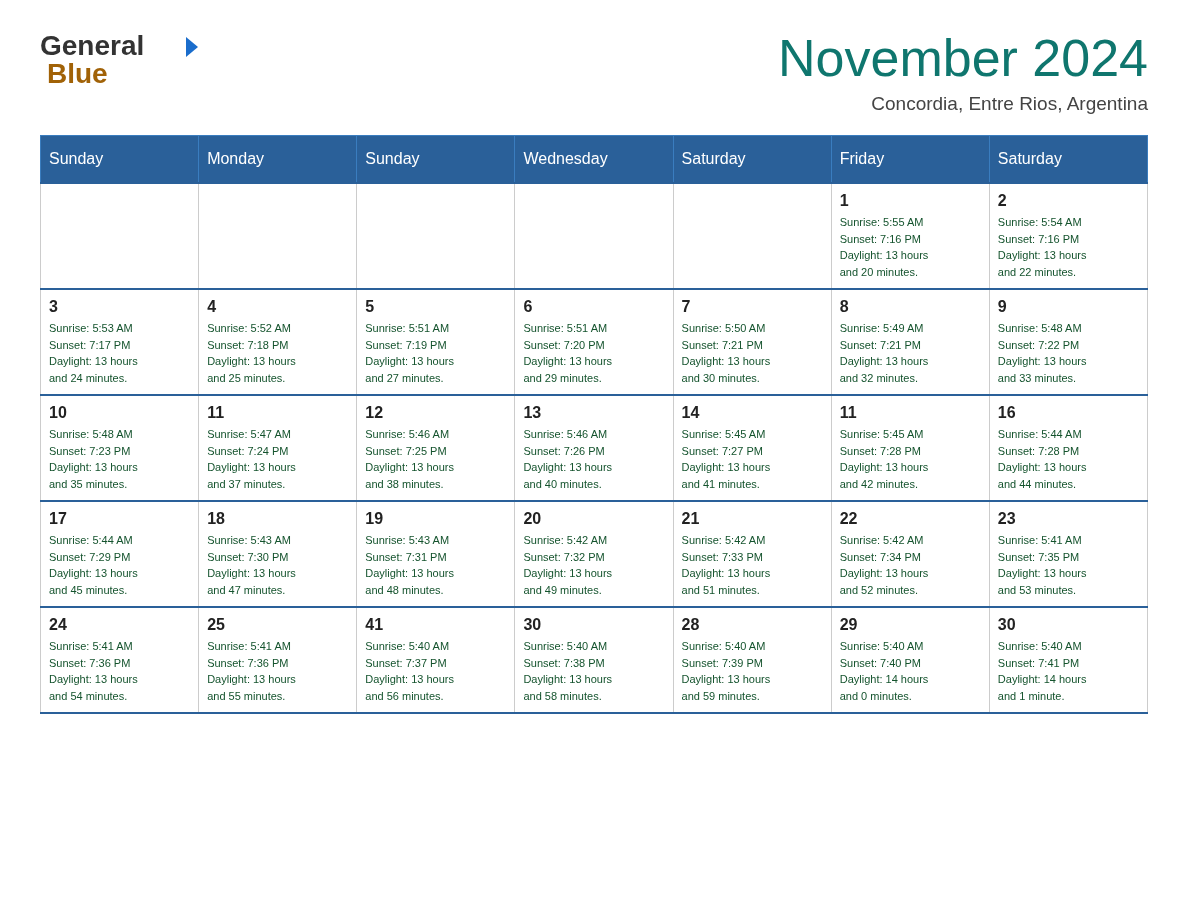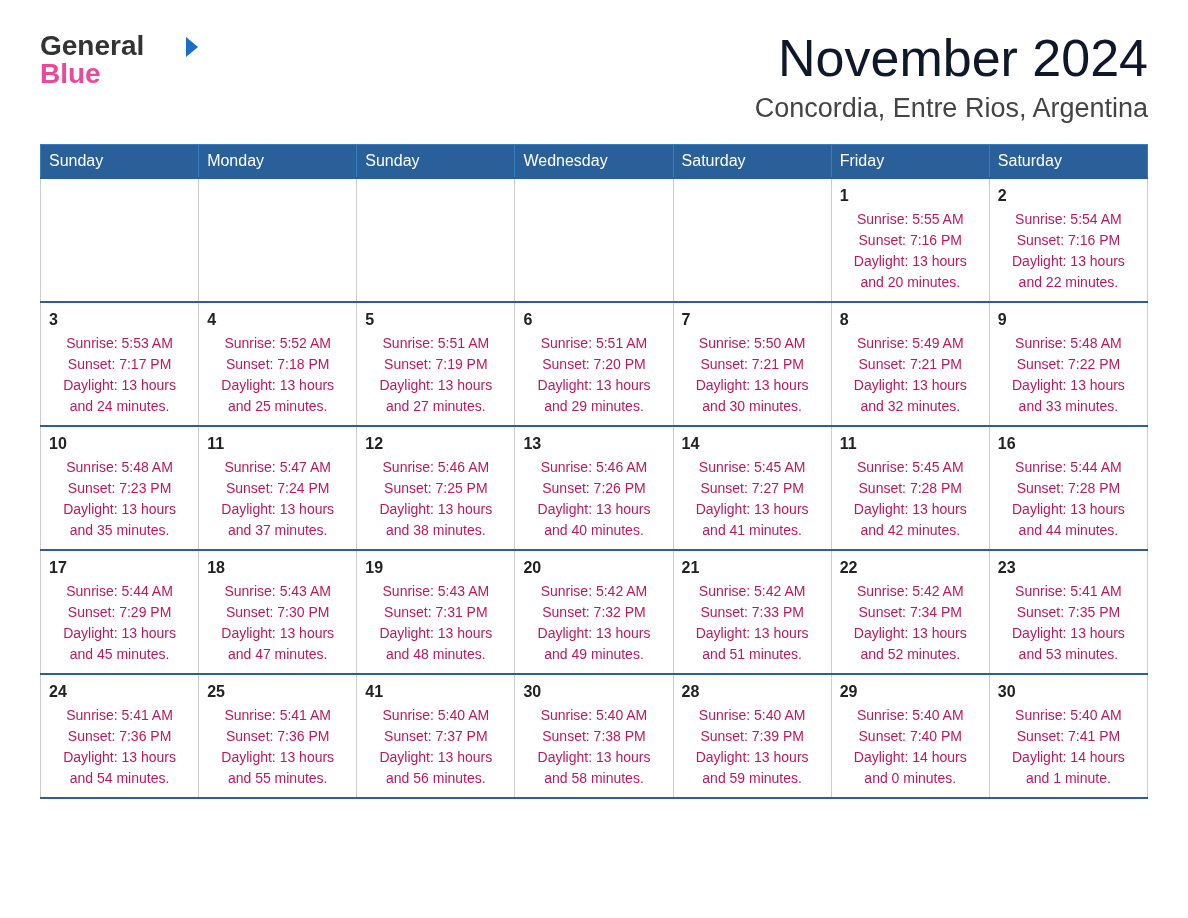--- a/index.html
+++ b/index.html
@@ -25,55 +25,56 @@
       font-size: 28px;
       font-weight: bold;
       color: #333;
       display: flex;
       align-items: center;
       gap: 39px;
     }
     .logo-blue {
       font-size: 28px;
       font-weight: bold;
-      color: #ec4899;
+      color: #a16207;
       margin-top: -4px;
+      margin-left: 7px;
     }
     .logo-triangle {
       width: 0;
       height: 0;
       border-left: 12px solid #1a6dcc;
       border-top: 10px solid transparent;
       border-bottom: 10px solid transparent;
       margin-left: 3px;
       margin-top: 2px;
     }
     .title-area {
       text-align: right;
     }
     .month-title {
       font-size: 52px;
       font-weight: normal;
-      color: #0f172a;
+      color: #0f766e;
       line-height: 1.1;
     }
     .location-title {
-      font-size: 27px;
+      font-size: 19px;
       color: #444;
       margin-top: 6px;
     }
     .calendar {
       width: 100%;
       border-collapse: collapse;
       border: 1px solid #3a7dbf;
     }
     .calendar th {
       background-color: #2a6099;
       color: #fff;
-      padding: 7px 8px;
+      padding: 14px 8px;
       font-size: 16px;
       font-weight: normal;
       text-align: left;
       border: 1px solid #3a7dbf;
       margin-top: 16px;
     }
     .calendar td {
       vertical-align: top;
       padding: 8px;
       border: 1px solid #ccc;
@@ -87,24 +88,23 @@
       border-bottom: 2px solid #2a6099;
     }
     .day-number {
       font-size: 16px;
       font-weight: bold;
       color: #222;
       display: block;
       margin-bottom: 4px;
     }
     .day-info {
-      font-size: 14px;
-      color: #be185d;
+      font-size: 11px;
+      color: #14532d;
       line-height: 1.5;
-      text-align: center;
     }
     .empty-cell {
       background: #fff;
     }
   </style>
 </head>
 <body>
 
 <div class="header-area">
   <div class="logo">

